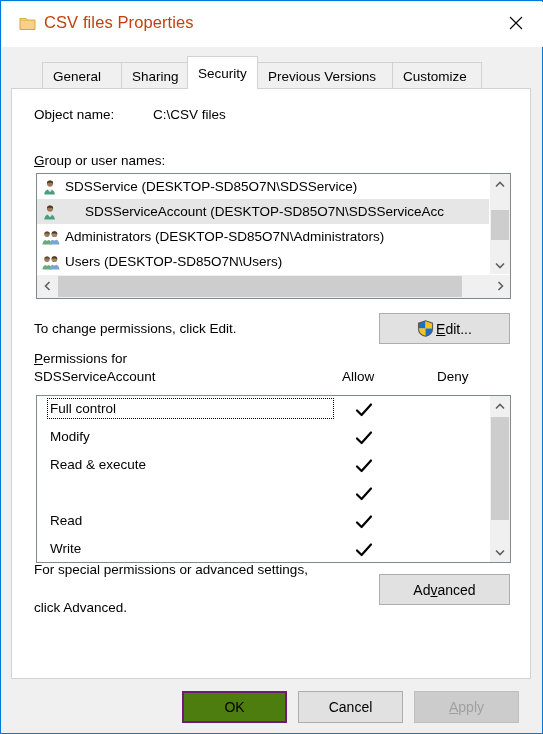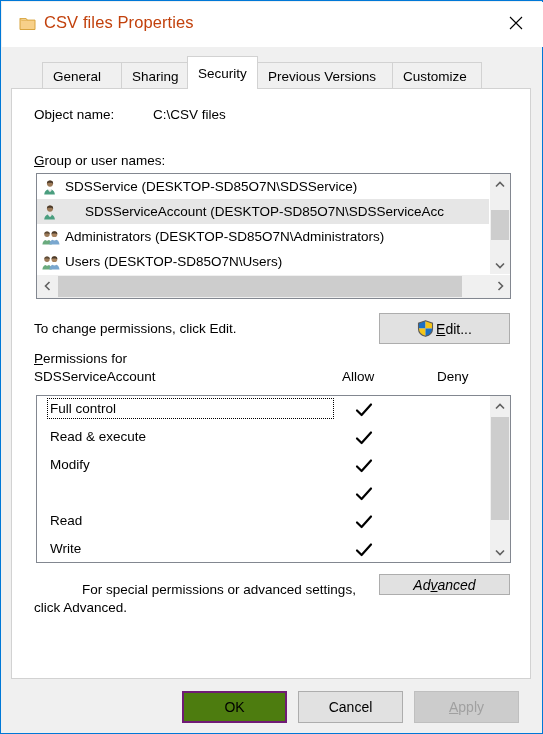--- a/index.html
+++ b/index.html
@@ -240,21 +240,21 @@
     left: 1px; top: 21px;
     width: 18px; height: 103px;
     background: #cdcdcd;
     cursor: default;
   }
 
   
   #ok-button     { left: 181px; top: 690px; width: 105px; height: 32px; }
   #cancel-button { left: 297px; top: 690px; width: 105px; height: 32px; }
   #apply-button  { left: 413px; top: 690px; width: 105px; height: 32px; }
-  #advanced-button { left: 378px; top: 573px; width: 131px; height: 21px; font-style: italic; }
+  #advanced-button { left: 378px; top: 573px; width: 131px; height: 31px; }
 </style>
 </head>
 <body>
 
 <div id="dialog">
 
   <div id="titlebar">
     <span id="folder-icon">
       <svg width="18" height="18" viewBox="0 0 18 18">
         <path d="M1 3.5h6l1.2 1.6H16V14.5H1z" fill="#f7d089" stroke="#d8a43f" stroke-width="1"></path>
@@ -394,28 +394,28 @@
   <div id="perm-box">
     <div id="perm-items">
         <div class="perm-row focused">
           <span class="perm-name">Full control</span>
           <span class="check allow"><svg width="20" height="18" viewBox="0 0 20 18">
               <path d="M3 9.5 L7.6 14 L17 3.5" stroke="#000" stroke-width="2.2" fill="none" stroke-linecap="round" stroke-linejoin="round"></path>
             </svg></span>
           <span class="check deny"></span>
         </div>
         <div class="perm-row">
+          <span class="perm-name">Modify</span>
+          <span class="check allow"><svg width="20" height="18" viewBox="0 0 20 18">
+              <path d="M3 9.5 L7.6 14 L17 3.5" stroke="#000" stroke-width="2.2" fill="none" stroke-linecap="round" stroke-linejoin="round"></path>
+            </svg></span>
+          <span class="check deny"></span>
+        </div>
+        <div class="perm-row">
           <span class="perm-name">Read &amp; execute</span>
-          <span class="check allow"><svg width="20" height="18" viewBox="0 0 20 18">
-              <path d="M3 9.5 L7.6 14 L17 3.5" stroke="#000" stroke-width="2.2" fill="none" stroke-linecap="round" stroke-linejoin="round"></path>
-            </svg></span>
-          <span class="check deny"></span>
-        </div>
-        <div class="perm-row">
-          <span class="perm-name">Modify</span>
           <span class="check allow"><svg width="20" height="18" viewBox="0 0 20 18">
               <path d="M3 9.5 L7.6 14 L17 3.5" stroke="#000" stroke-width="2.2" fill="none" stroke-linecap="round" stroke-linejoin="round"></path>
             </svg></span>
           <span class="check deny"></span>
         </div>
         <div class="perm-row">
           <span class="check allow"><svg width="20" height="18" viewBox="0 0 20 18">
               <path d="M3 9.5 L7.6 14 L17 3.5" stroke="#000" stroke-width="2.2" fill="none" stroke-linecap="round" stroke-linejoin="round"></path>
             </svg></span>
           <span class="check deny"></span>
@@ -443,21 +443,21 @@
       </div>
       <div id="perm-vthumb"></div>
       <div class="sb-arrow" style="left:0; bottom:0;">
         <svg width="10" height="7" viewBox="0 0 10 7">
           <path d="M1 1.5 L5 5.5 L9 1.5" stroke="#606060" stroke-width="1.6" fill="none"></path>
         </svg>
       </div>
     </div>
   </div>
 
-  <span class="static-label" style="left:33px; top:581px;margin-left:48px;">For special permissions or advanced settings,</span>
+  <span class="static-label" style="left:33px; top:561px;">For special permissions or advanced settings,</span>
   <span class="static-label" style="left:33px; top:599px;">click Advanced.</span>
   <div class="btn" id="advanced-button">
     <span><span>Ad</span><span class="u">v</span><span>anced</span></span>
   </div>
 
   <div class="btn default" id="ok-button">
     <span>OK</span>
   </div>
   <div class="btn" id="cancel-button">
     <span>Cancel</span>

